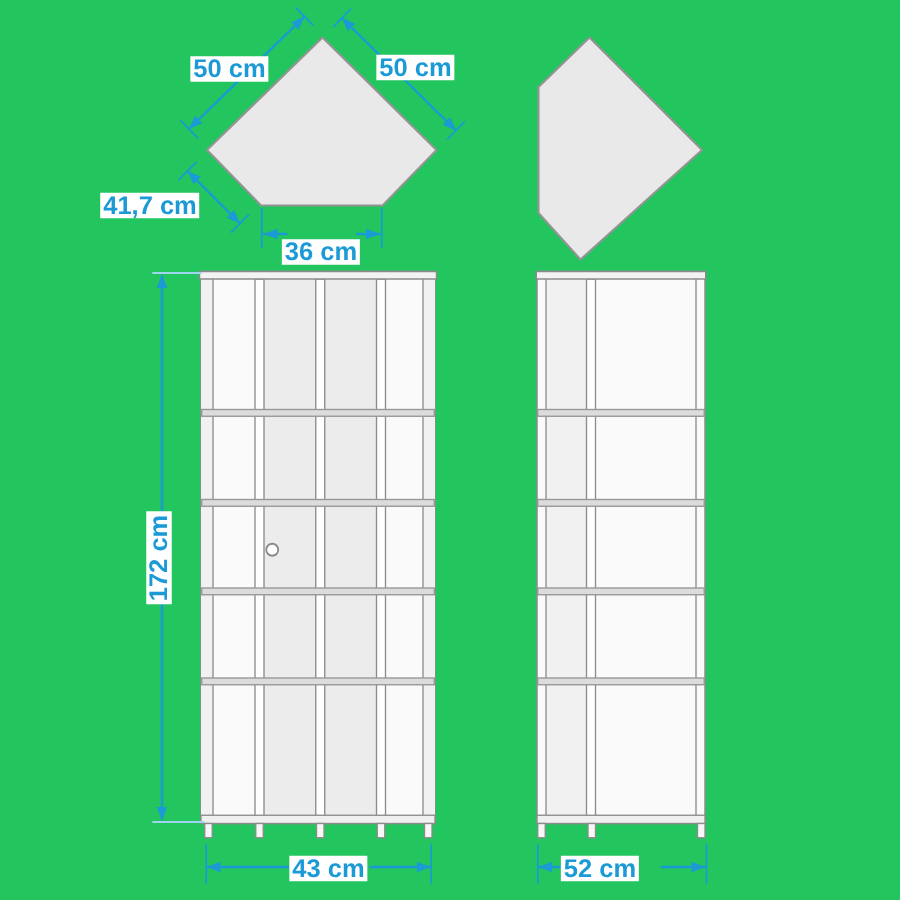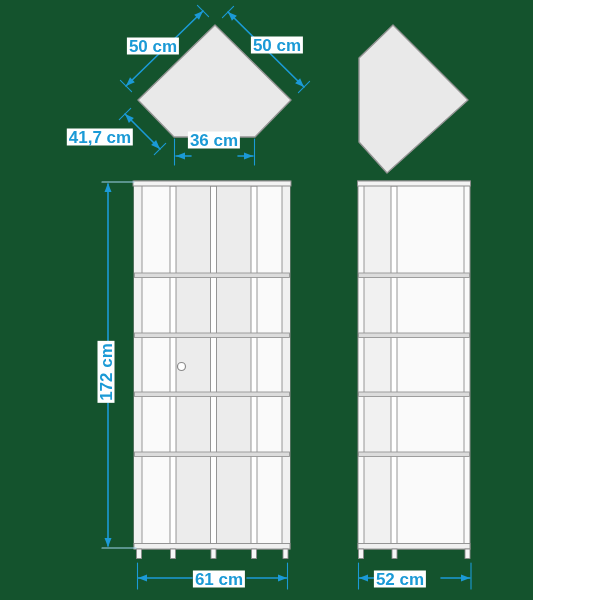--- a/index.html
+++ b/index.html
@@ -1,17 +1,17 @@
 <!DOCTYPE html>
 <html><head>
 <meta charset="utf-8">
 <style>
   html,body{margin:0;padding:0;background:#ffffff;}
   .canvas{
-    position:relative;width:533px;height:600px;background:#14532d;overflow:hidden;
+    position:relative;width:600px;height:600px;background:#22c55e;overflow:hidden;
     font-family:"Liberation Sans", sans-serif;
   }
   .canvas svg{position:absolute;left:0;top:0;}
   .dim-label{
     position:absolute;color:#1b9ad6;font-weight:700;font-size:17px;line-height:1;
     transform:translate(-50%,-50%);white-space:nowrap;background:#ffffff;padding:0 2px;
   }
   .dim-label.rot{transform:translate(-50%,-50%) rotate(-90deg);}
 </style>
 </head>
@@ -138,18 +138,18 @@
       <line x1="441" y1="578" x2="470" y2="578"></line>
       <polygon points="359,578 368,574.5 368,581.5" fill="#1b9ad6" stroke="none"></polygon>
       <polygon points="470,578 461,574.5 461,581.5" fill="#1b9ad6" stroke="none"></polygon>
     </g>
   </g>
 </svg>
 
 <span class="dim-label" style="left:153px;top:46px;">50 cm</span>
 <span class="dim-label" style="left:277px;top:45px;">50 cm</span>
 <span class="dim-label" style="left:100px;top:137px;">41,7 cm</span>
-<span class="dim-label" style="left:214px;top:140px;">36 cm</span>
+<span class="dim-label" style="left:214px;top:168px;">36 cm</span>
 <span class="dim-label rot" style="left:106px;top:372px;">172 cm</span>
-<span class="dim-label" style="left:219px;top:579px;">61 cm</span>
+<span class="dim-label" style="left:219px;top:579px;">43 cm</span>
 <span class="dim-label" style="left:400px;top:579px;">52 cm</span>
 
 </div>
 
 </body></html>

